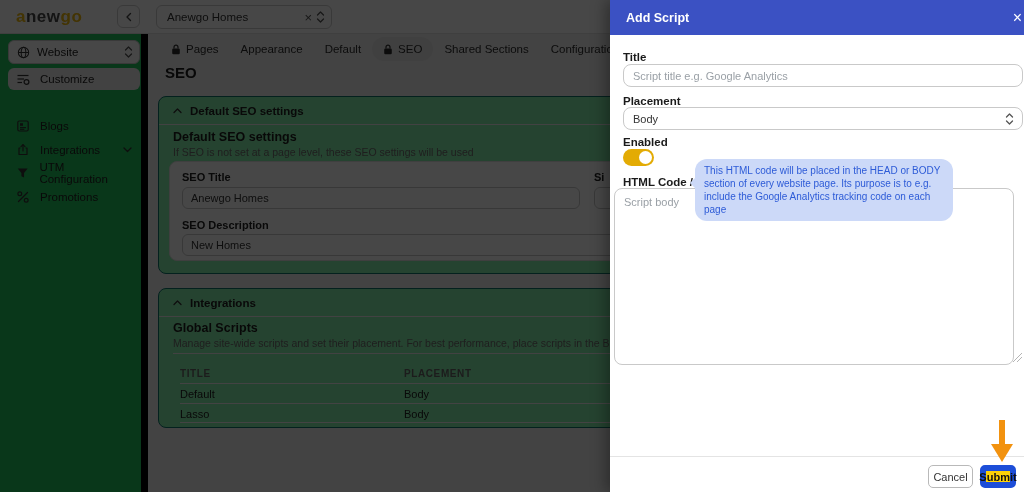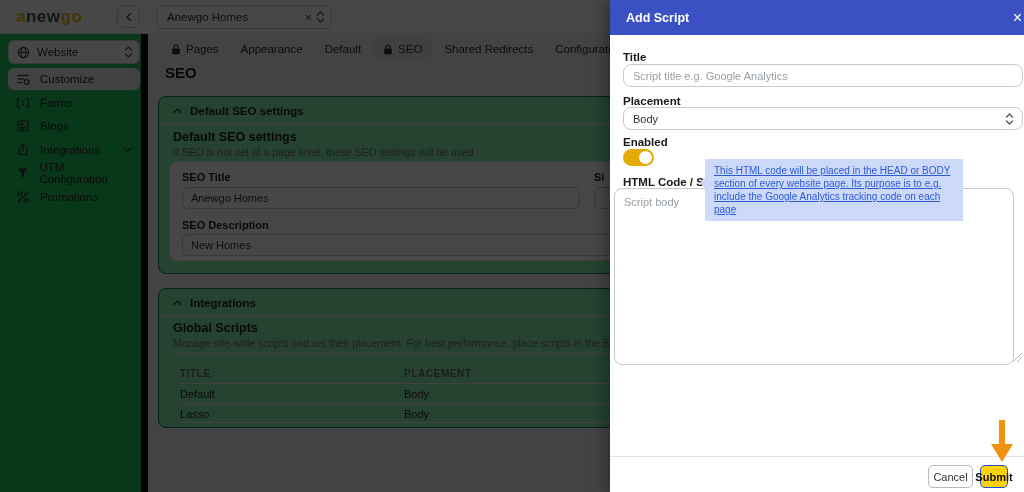--- a/index.html
+++ b/index.html
@@ -57,26 +57,26 @@
   .m-input::placeholder { color:#9aa0a6; }
   .m-select { position:absolute; left:13px; width:400px; height:23px; border:1px solid #c9c9c9; border-radius:8px; display:flex; align-items:center; padding:0 8px 0 9px; font-size:11px; color:#333; background:#fff; cursor:pointer; }
   .m-select .val { flex:1; }
   .switch { position:absolute; left:13px; top:149px; width:31px; height:17px; border-radius:9px; background:#e3ab04; cursor:pointer; }
   .switch .knob { position:absolute; right:2px; top:2px; width:13px; height:13px; border-radius:50%; background:#ffffff; }
   .info-dot { display:inline-flex; width:11px; height:11px; border-radius:50%; background:#1a1a1a; color:#fff; font-size:8px; font-style:italic; font-weight:700; align-items:center; justify-content:center; font-family:"Liberation Serif",serif; }
   .m-textarea { position:absolute; left:4px; top:188px; width:400px; height:177px; border:1px solid #c9c9c9; border-radius:8px; font-family:"Liberation Sans",sans-serif; font-size:11px; color:#333; padding:7px 9px; resize:none; outline:none; }
   .m-textarea::placeholder { color:#9aa0a6; }
   .resize-grip { position:absolute; left:403px; top:353px; width:9px; height:9px; pointer-events:none;
     background:linear-gradient(135deg, transparent 45%, #b5b5b5 45%, #b5b5b5 52%, transparent 52%, transparent 68%, #b5b5b5 68%, #b5b5b5 75%, transparent 75%); }
-  .tooltip { position:absolute; left:95px; top:159px; width:258px; background:#ccd9f8; border-radius:0; padding:5px 9px; font-size:10px; line-height:13px; color:#2d5bd7; z-index:5;text-decoration:underline; }
+  .tooltip { position:absolute; left:85px; top:159px; width:258px; background:#ccd9f8; border-radius:12px; padding:5px 9px; font-size:10px; line-height:13px; color:#2d5bd7; z-index:5; }
   .tooltip:before { content:""; position:absolute; left:-5px; top:19px; border-top:5px solid transparent; border-bottom:5px solid transparent; border-right:5px solid #ccd9f8; }
   .modal-footer-line { position:absolute; left:0; top:456px; width:100%; border-top:1px solid #e4e4e4; }
   .btn { position:absolute; top:465px; height:23px; border-radius:5px; font-family:"Liberation Sans",sans-serif; font-size:11px; display:flex; align-items:center; justify-content:center; cursor:pointer; }
   .btn-cancel { left:318px; width:45px; background:#ffffff; border:1px solid #b9b9b9; color:#333; }
-  .btn-submit { left:370px; width:28px; background:#fdd208; border:1px solid #1d4ed8; color:#111; font-weight:700; }
+  .btn-submit { left:370px; width:36px; background:#fdd208; border:6px solid #1d4ed8; color:#111; font-weight:700; }
   .annot-arrow { position:absolute; left:379px; top:420px; z-index:10; pointer-events:none; }
 
   svg.ic { display:block; }
 </style>
 </head>
 <body>
 
 <div class="stage">
 
   <div class="topbar">
@@ -112,27 +112,20 @@
 
     <div class="nav-item selected" style="top:34px;">
       <svg class="ic" width="14" height="14" viewBox="0 0 14 14">
           <line x1="1.5" y1="3.5" x2="12.5" y2="3.5" stroke="#333" stroke-width="1.2"></line>
           <line x1="1.5" y1="7" x2="8" y2="7" stroke="#333" stroke-width="1.2"></line>
           <line x1="1.5" y1="10.5" x2="6" y2="10.5" stroke="#333" stroke-width="1.2"></line>
           <circle cx="10.5" cy="10" r="2.4" fill="none" stroke="#333" stroke-width="1.2"></circle>
         </svg>
       <span>Customize</span>
     </div>
-    <div class="nav-item" style="top:58px;">
-      <svg class="ic" width="14" height="14" viewBox="0 0 14 14">
-          <path d="M4 2.5 H2.5 A1 1 0 0 0 1.5 3.5 V10.5 A1 1 0 0 0 2.5 11.5 H4 M10 2.5 H11.5 A1 1 0 0 1 12.5 3.5 V10.5 A1 1 0 0 1 11.5 11.5 H10" fill="none" stroke="#333" stroke-width="1.2" stroke-linecap="round"></path>
-          <line x1="7" y1="4.5" x2="7" y2="9.5" stroke="#333" stroke-width="1.2" stroke-linecap="round"></line>
-        </svg>
-      <span>Forms</span>
-    </div>
     <div class="nav-item" style="top:81px;">
       <svg class="ic" width="14" height="14" viewBox="0 0 14 14">
           <rect x="1.8" y="2" width="10.4" height="10" rx="1.5" fill="none" stroke="#333" stroke-width="1.2"></rect>
           <rect x="4" y="4.2" width="3" height="2.6" fill="#333"></rect>
           <line x1="4" y1="8.6" x2="10" y2="8.6" stroke="#333" stroke-width="1.1"></line>
           <line x1="4" y1="10.3" x2="8.3" y2="10.3" stroke="#333" stroke-width="1.1"></line>
         </svg>
       <span>Blogs</span>
     </div>
     <div class="nav-item" style="top:105px;">
@@ -178,21 +171,21 @@
           <span>Default</span>
         </div>
       <div class="tab active">
         <svg class="ic" width="10" height="11" viewBox="0 0 10 11">
             <rect x="1.2" y="4.6" width="7.6" height="5.6" rx="1.2" fill="#2d2d2d"></rect>
             <path d="M3 4.6 V3.2 A2 2 0 0 1 7 3.2 V4.6" fill="none" stroke="#2d2d2d" stroke-width="1.2"></path>
           </svg>
         <span>SEO</span>
       </div>
       <div class="tab">
-          <span>Shared Redirects</span>
+          <span>Shared Sections</span>
         </div>
       <div class="tab">
           <span>Configuration</span>
         </div>
       <div class="tab">
           <span>Redirects</span>
         </div>
     </div>
 
     <div class="page-title">SEO</div>

